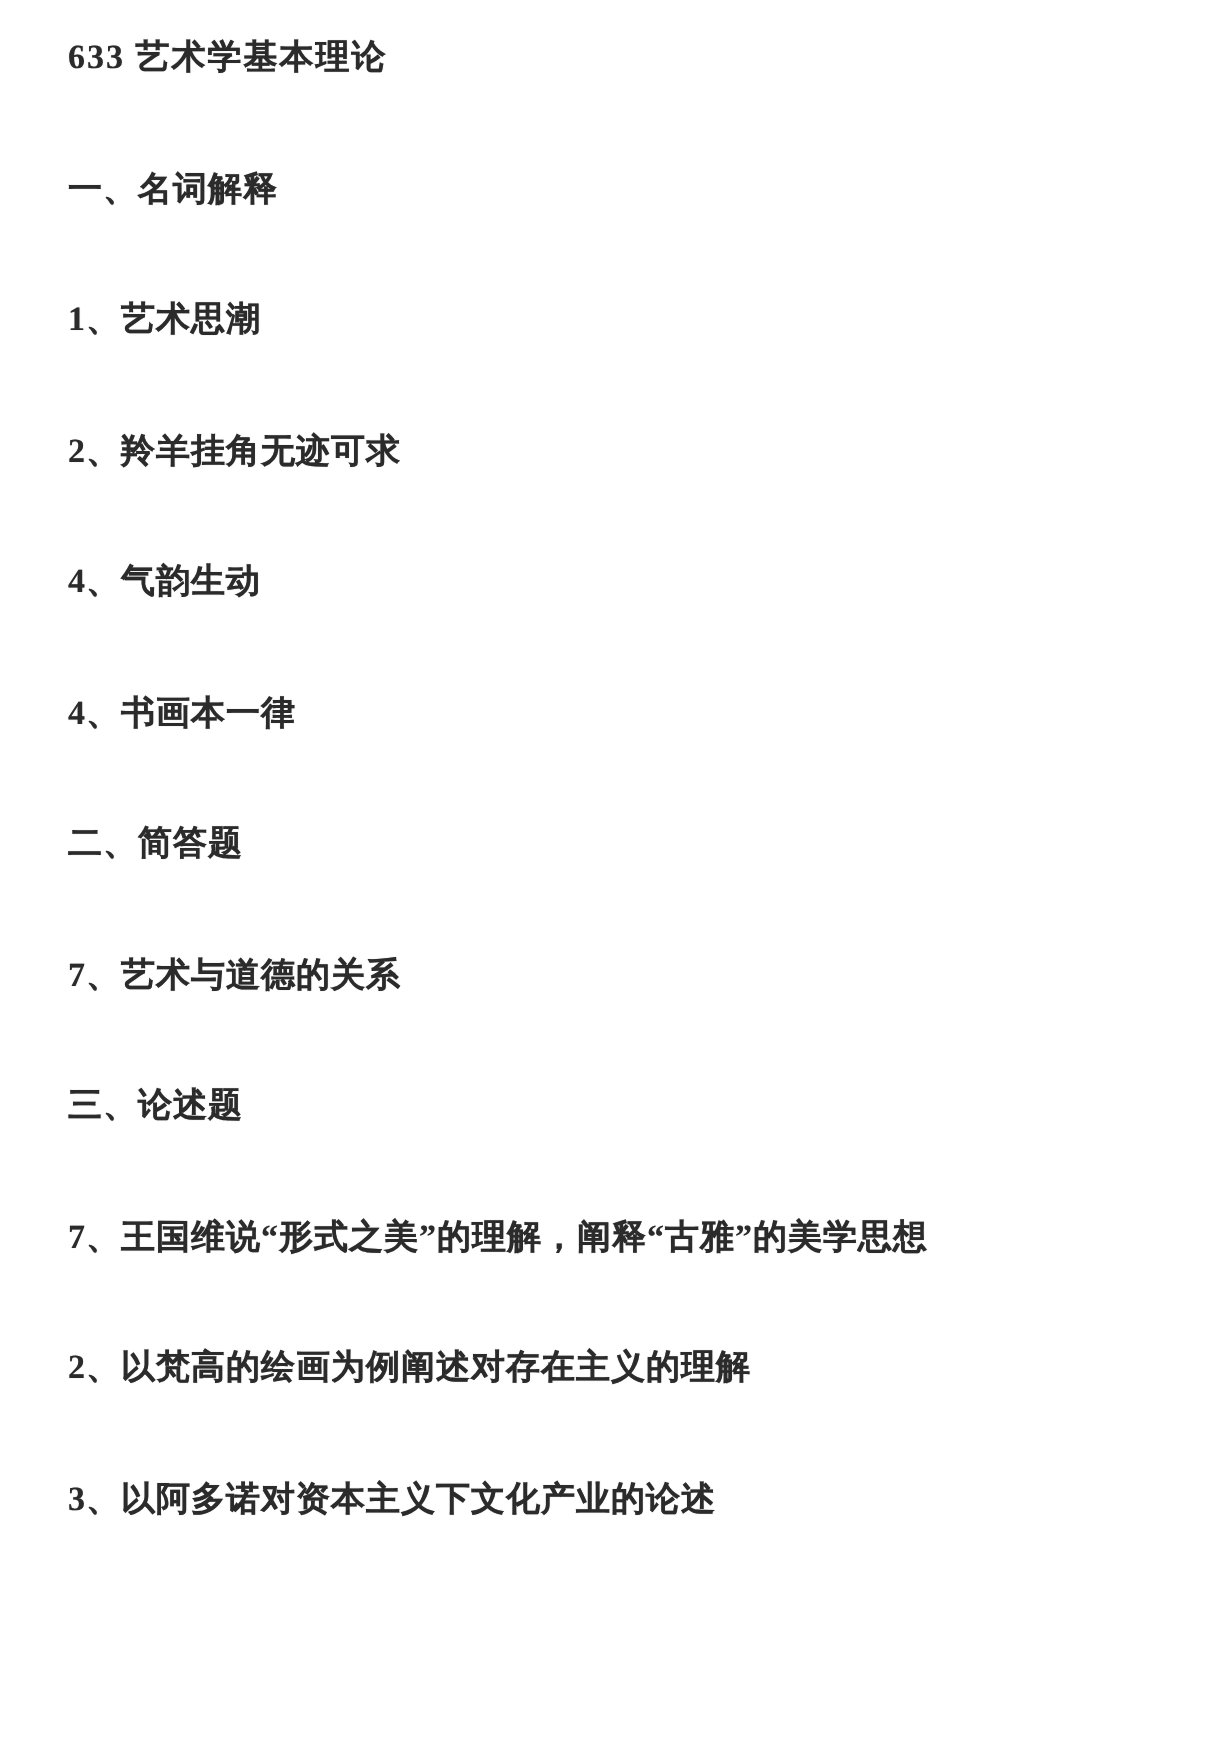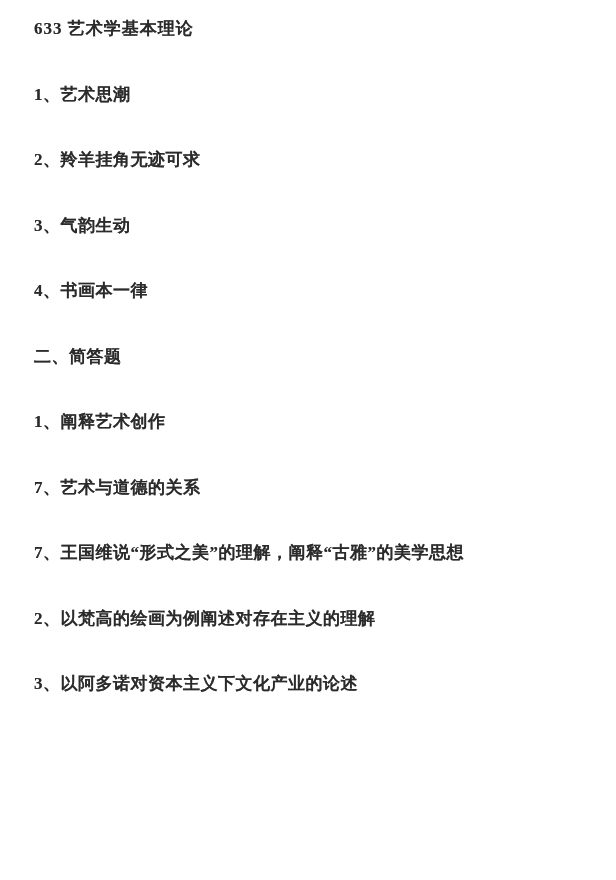--- a/index.html
+++ b/index.html
@@ -37,27 +37,28 @@
   }
 </style>
 </head>
 <body>
 
 <div class="page">
   <div class="doc">
 
     <p class="line title">633 艺术学基本理论</p>
 
+    <p class="line">一、名词解释</p>
     <p class="line">1、艺术思潮</p>
     <p class="line">2、羚羊挂角无迹可求</p>
-    <p class="line">3、气韵生动</p>
+    <p class="line">4、气韵生动</p>
     <p class="line">4、书画本一律</p>
 
     <p class="line">二、简答题</p>
-    <p class="line">1、阐释艺术创作</p>
     <p class="line">7、艺术与道德的关系</p>
 
+    <p class="line">三、论述题</p>
     <p class="line">7、王国维说“形式之美”的理解，阐释“古雅”的美学思想</p>
     <p class="line">2、以梵高的绘画为例阐述对存在主义的理解</p>
     <p class="line">3、以阿多诺对资本主义下文化产业的论述</p>
 
   </div>
 </div>
 
 </body></html>

